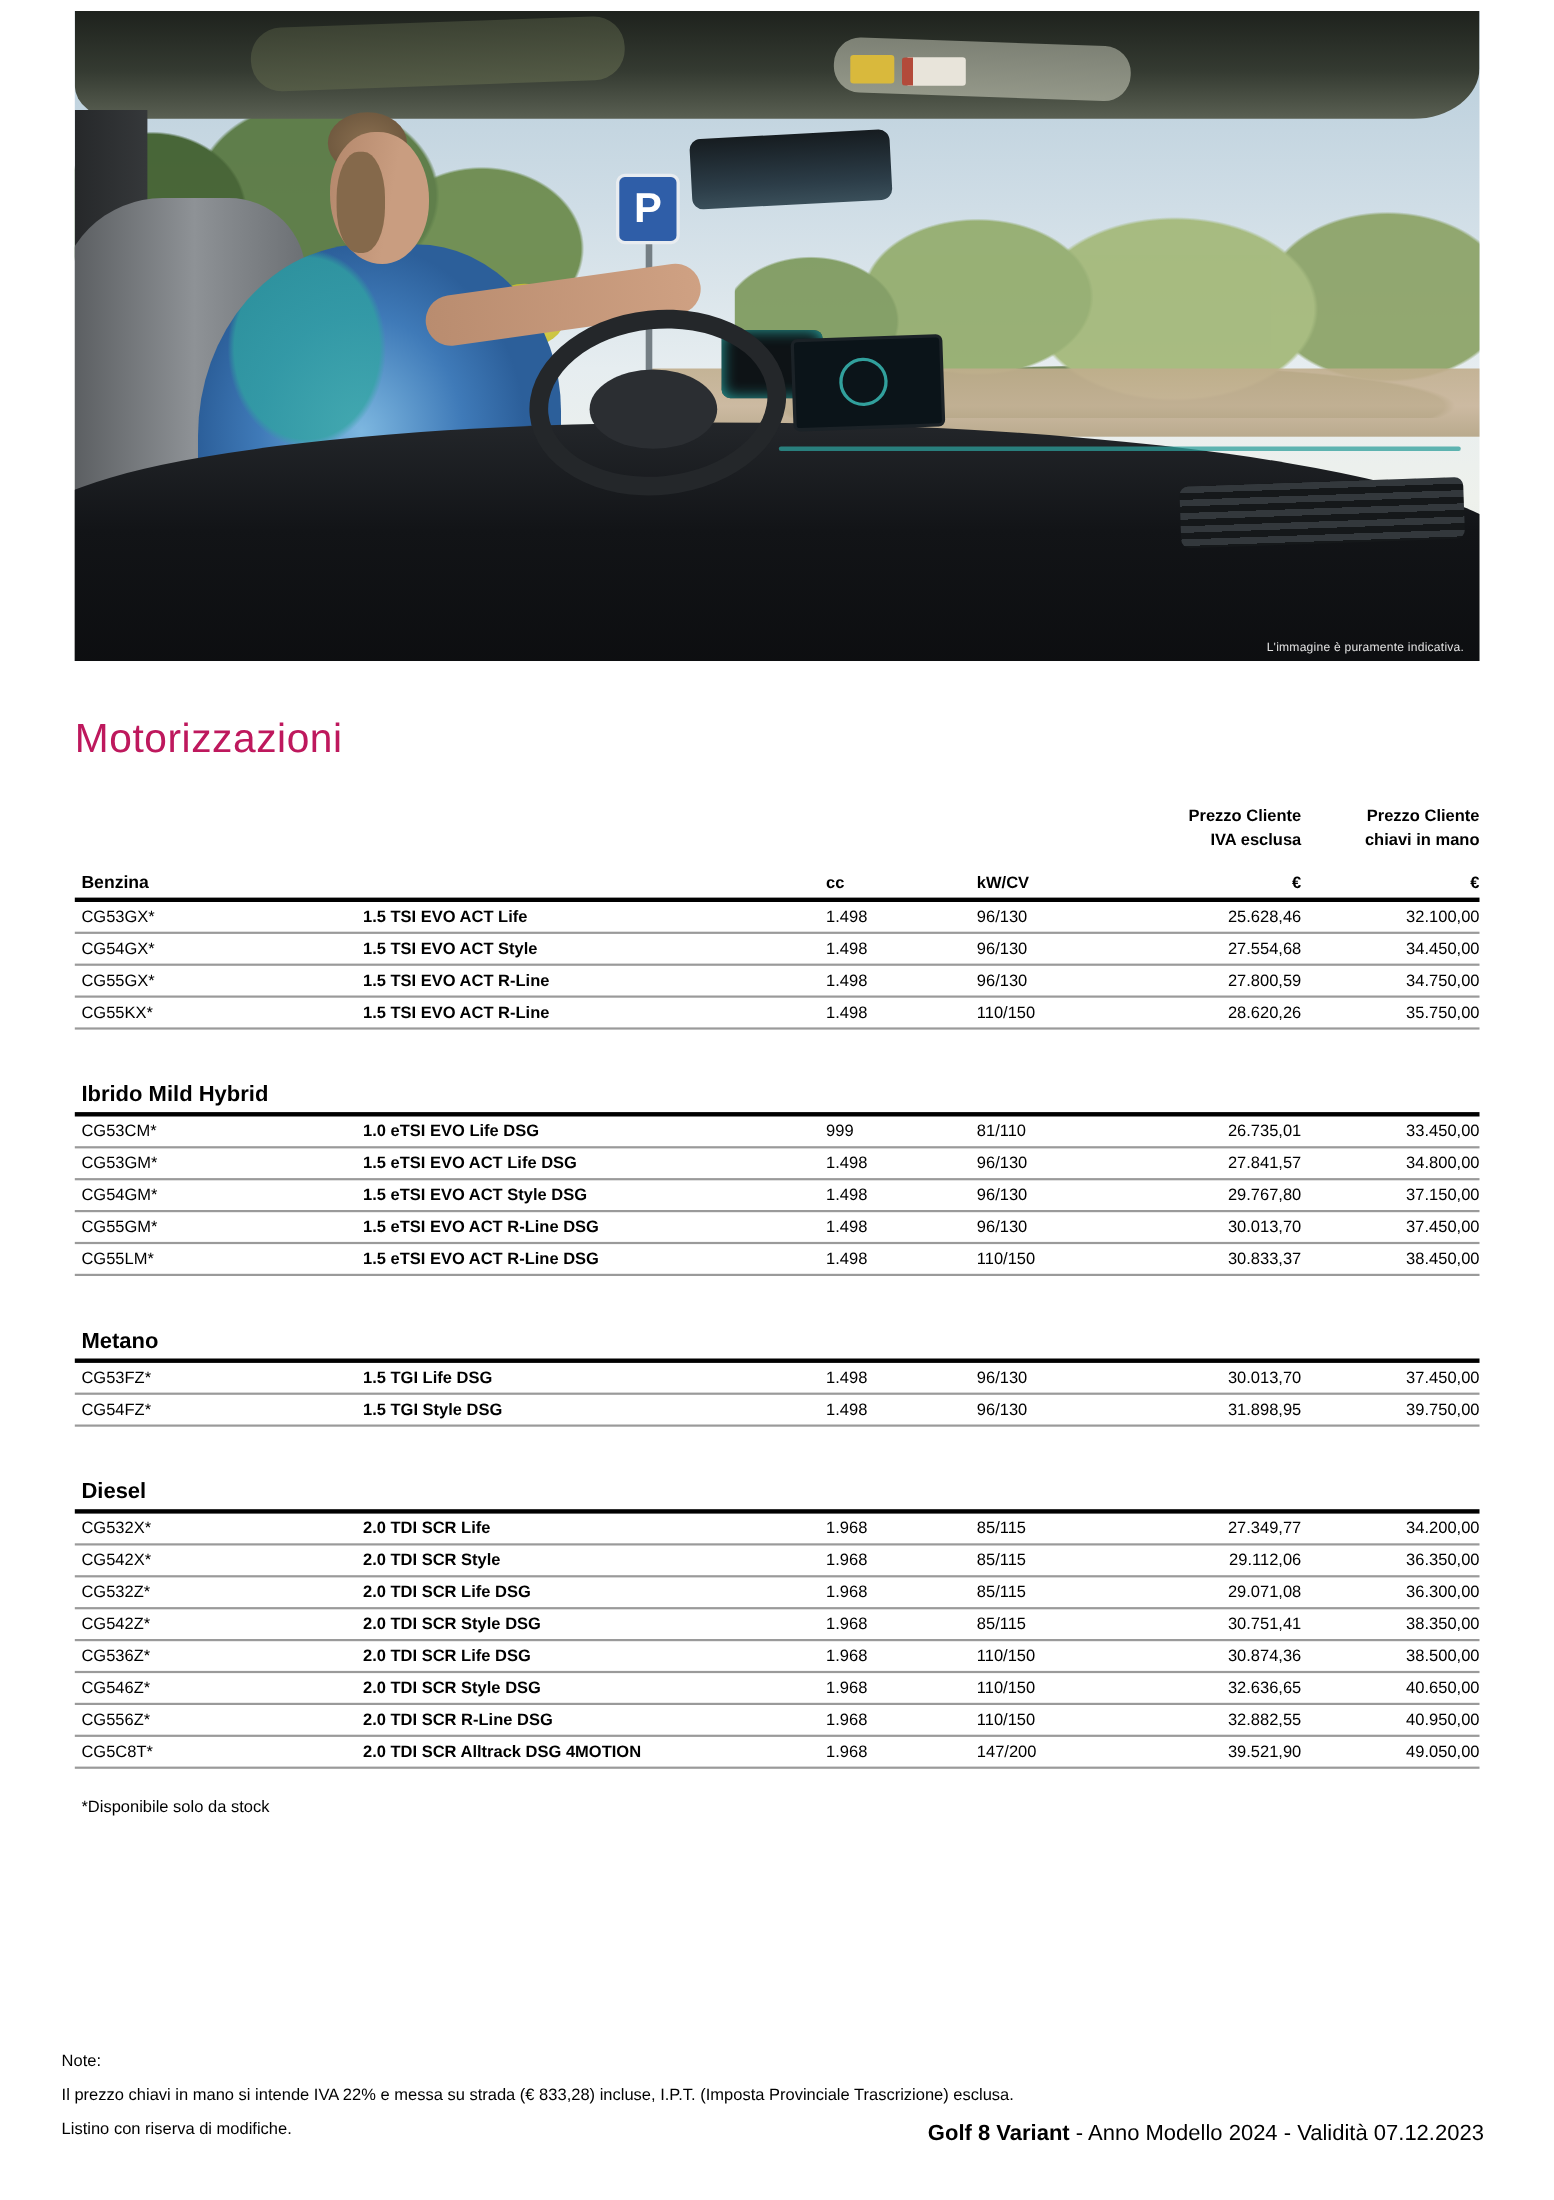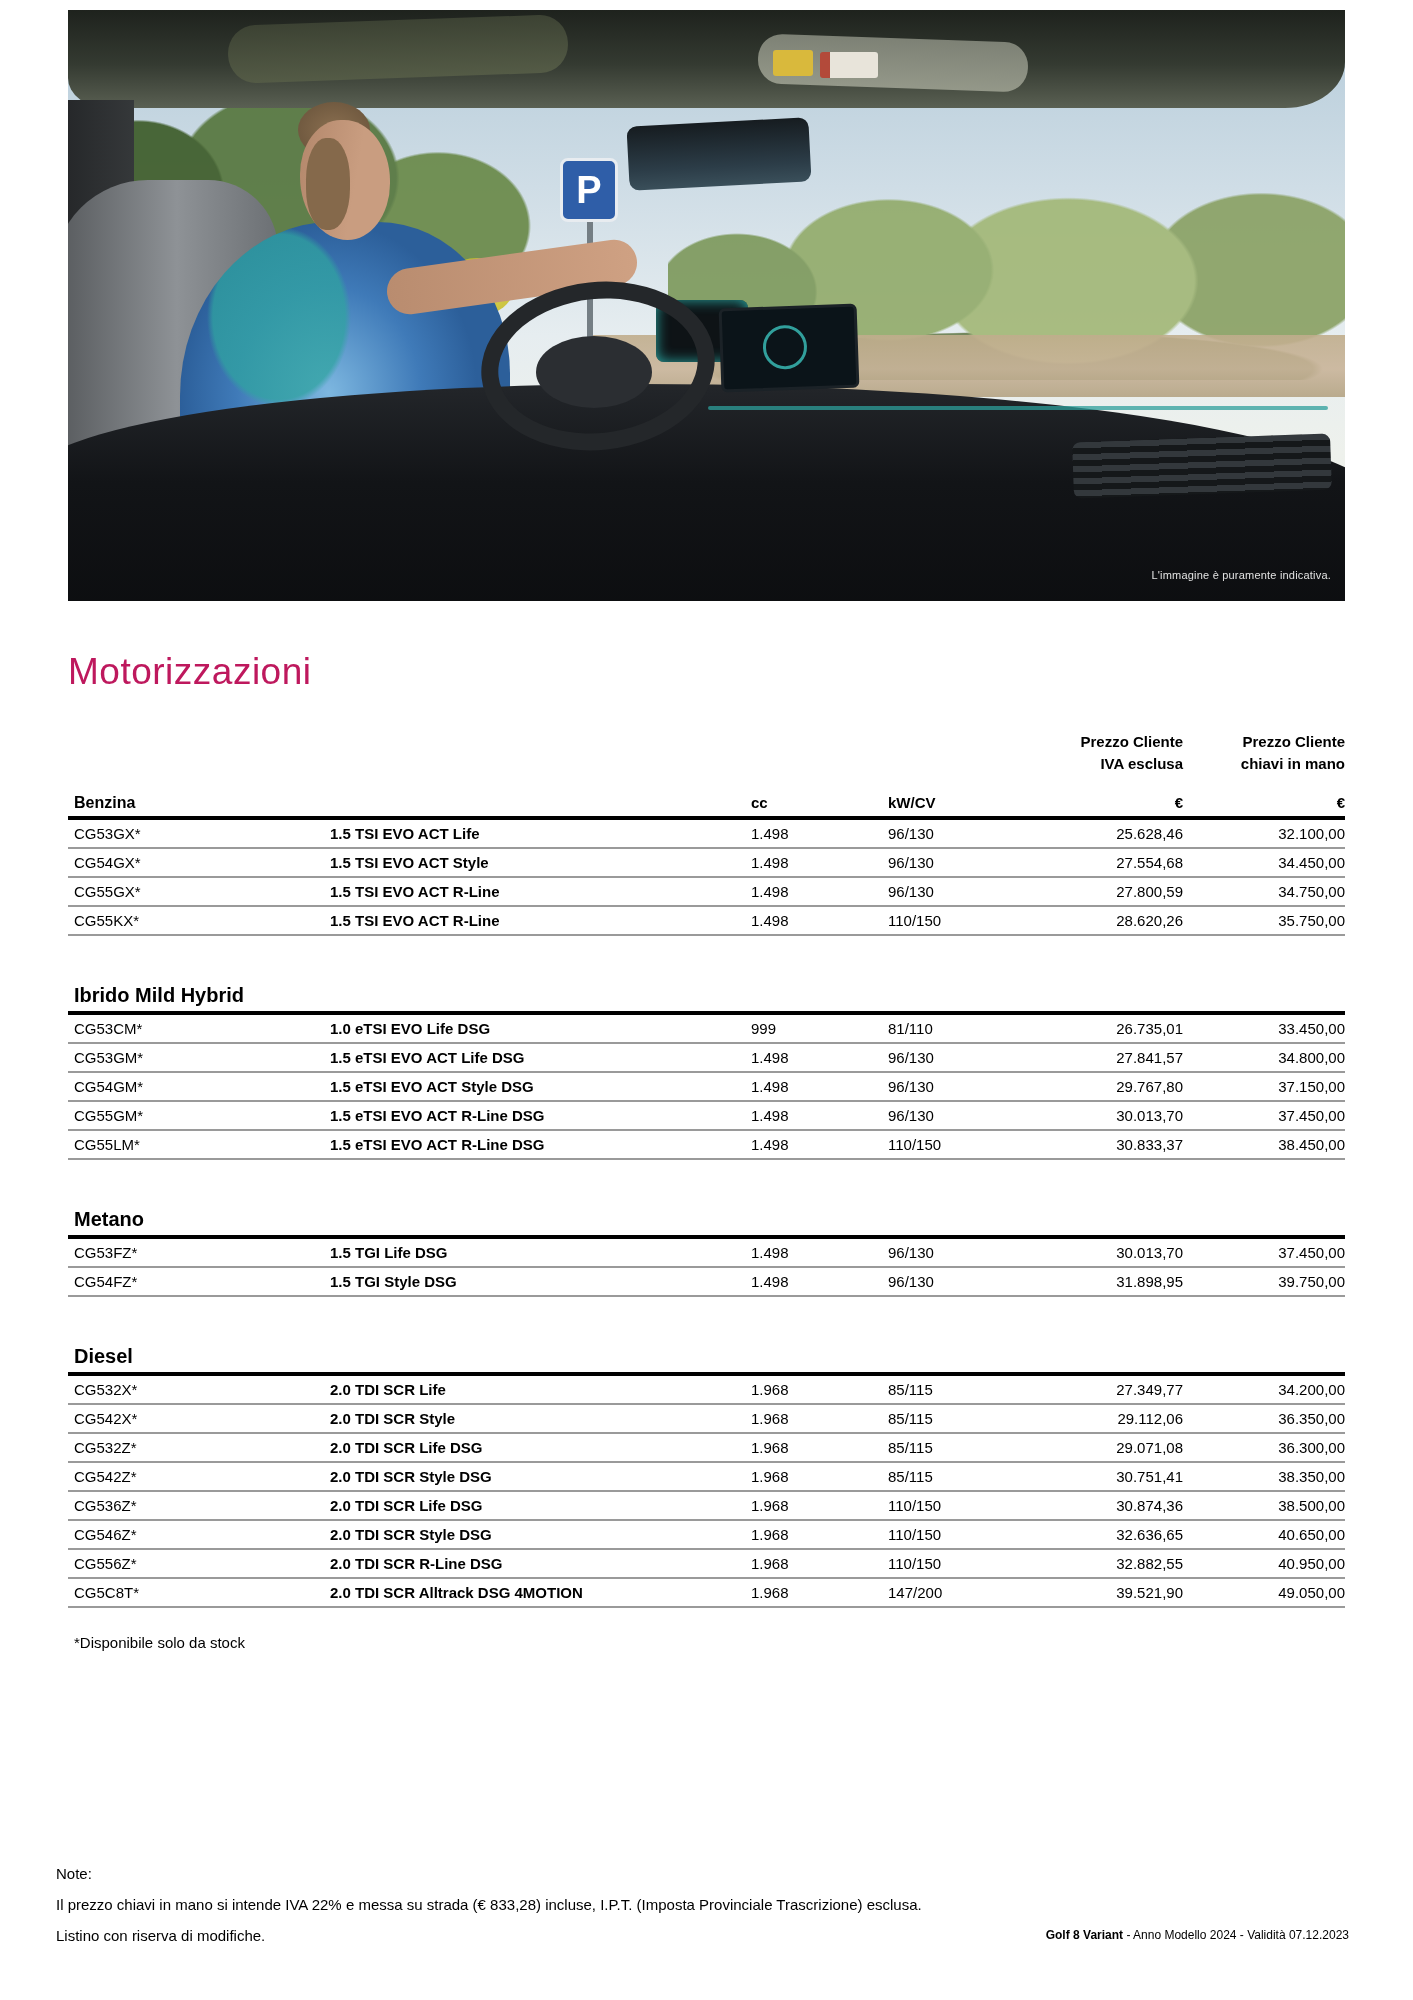--- a/index.html
+++ b/index.html
@@ -110,21 +110,21 @@
   .ph-screen {
     left: 652px; top: 296px; width: 138px; height: 84px;
     background: #0b1419; border: 3px solid #1b2227; border-radius: 6px; transform: rotate(-2deg);
   }
   .ph-screen-glow { left: 40px; top: 16px; width: 44px; height: 44px; border: 3px solid #38b8b4; border-radius: 50%; opacity: .85; }
   .ph-wheel {
     left: 413px; top: 272px; width: 234px; height: 168px;
     border: 17px solid #24272a; border-radius: 50%; transform: rotate(-6deg);
   }
   .ph-hub { left: 468px; top: 326px; width: 116px; height: 72px; background: #2b2e32; border-radius: 50%; }
-  .ph-caption { right: 14px; bottom: 20px; font-size: 11px; color: #e2e2e2; letter-spacing: .2px; }
+  .ph-caption { right: 14px; bottom: 6px; font-size: 11px; color: #e2e2e2; letter-spacing: .2px; }
 
   
   .page-title {
     margin-top: 50px;
     font-size: 37px; font-weight: 400; color: #be185d; letter-spacing: .5px;
   }
 
   
   .table-wrap { margin-top: 38px; font-size: 15px; }
   .frow { display: flex; }
@@ -141,21 +141,21 @@
   .section-name {
     margin-top: 46px; border-bottom: 4px solid #000;
     font-weight: bold; font-size: 20px; padding: 2px 0 4px 6px;
   }
   .row { height: 29px; align-items: center; border-bottom: 2px solid #9a9a9a; }
   .c6.cell { font-weight: normal; }
   .stock-note { margin-top: 26px; padding-left: 6px; font-size: 15px; }
 
   
   .notes { position: absolute; left: 56px; top: 1858px; font-size: 15px; line-height: 31px; }
-  .footer-line { position: absolute; right: 64px; top: 1928px; font-size: 12px; }
+  .footer-line { position: absolute; right: 64px; top: 1928px; font-size: 20px; }
   .footer-line .model { font-weight: bold; }
 </style>
 </head>
 <body>
 
 <div class="content">
 
   <div class="photo">
     <div class="ph ph-trees-left"></div>
     <div class="ph ph-trees-right"></div>

